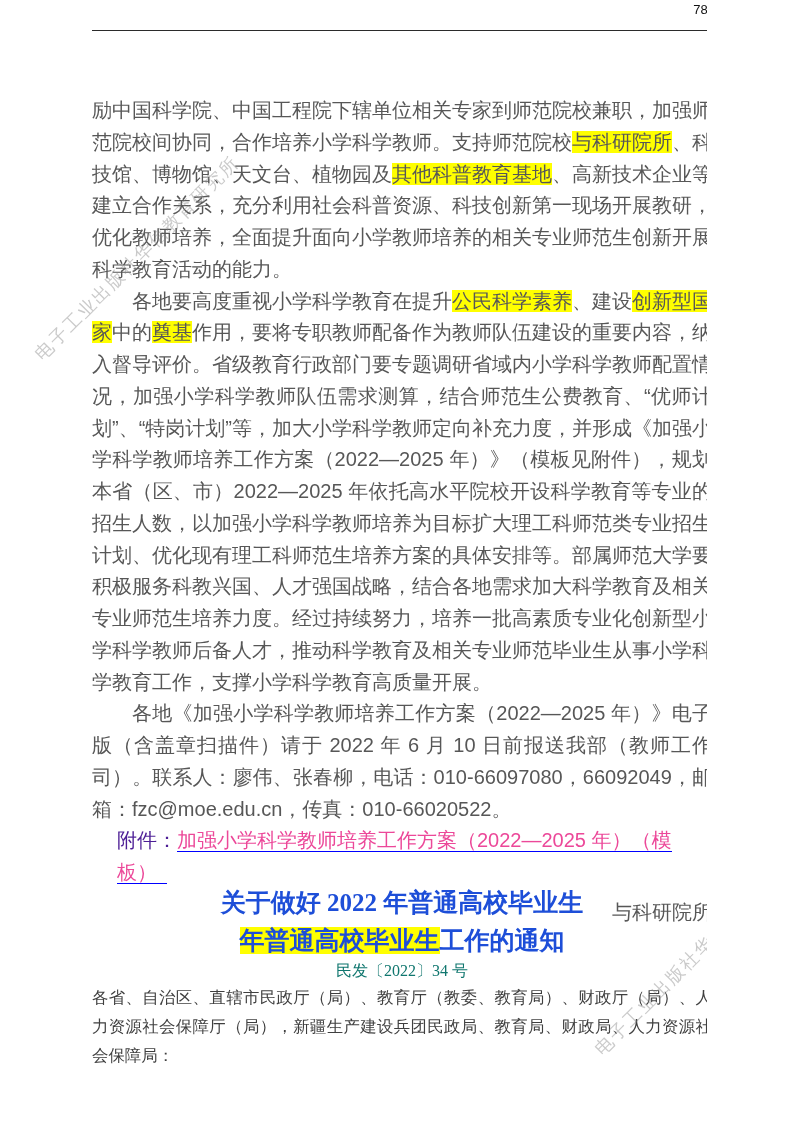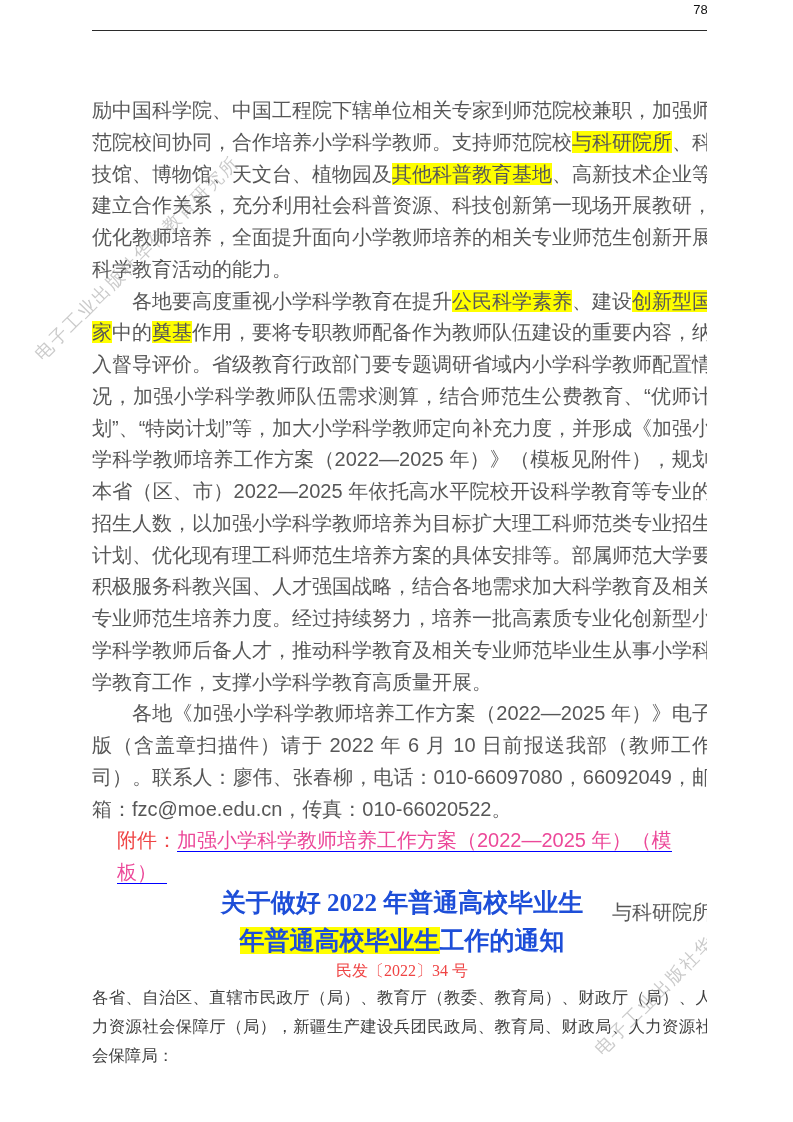--- a/index.html
+++ b/index.html
@@ -35,21 +35,21 @@
     width: 620px;
     font-size: 20px;
     line-height: 31.75px;
     color: #575757;
     text-align: justify;
   }
   .content p { margin: 0; }
   .para.indent { text-indent: 2em; }
   .hl { background: #ffff00; }
   .attach { padding-left: 25px; text-align: left; }
-  .attach .label { color: #ef4444; }
+  .attach .label { color: #4c1d95; }
   .link {
     color: #ec4899;
     text-decoration: none;
     border-bottom: 1.6px solid #0000ff;
     padding-right: 10px;
     cursor: pointer;
   }
   .sig { text-align: right; }
   .sig.first { margin-top: 8px !important; }
   .doc2 {
@@ -64,21 +64,21 @@
     font-family: "Liberation Serif", serif;
     font-weight: bold;
     font-size: 25px;
     line-height: 38px;
     color: #1d4ed8;
   }
   .docnum {
     font-family: "Liberation Serif", serif;
     font-size: 16px;
     line-height: 22px;
-    color: #ef4444;
+    color: #0f766e;
   }
   .recipients {
     margin: 1px 0 16px 0;
     font-family: "Liberation Serif", serif;
     font-size: 16.4px;
     line-height: 29px;
     color: #3f3f3f;
     text-align: justify;
   }
   .wm {

